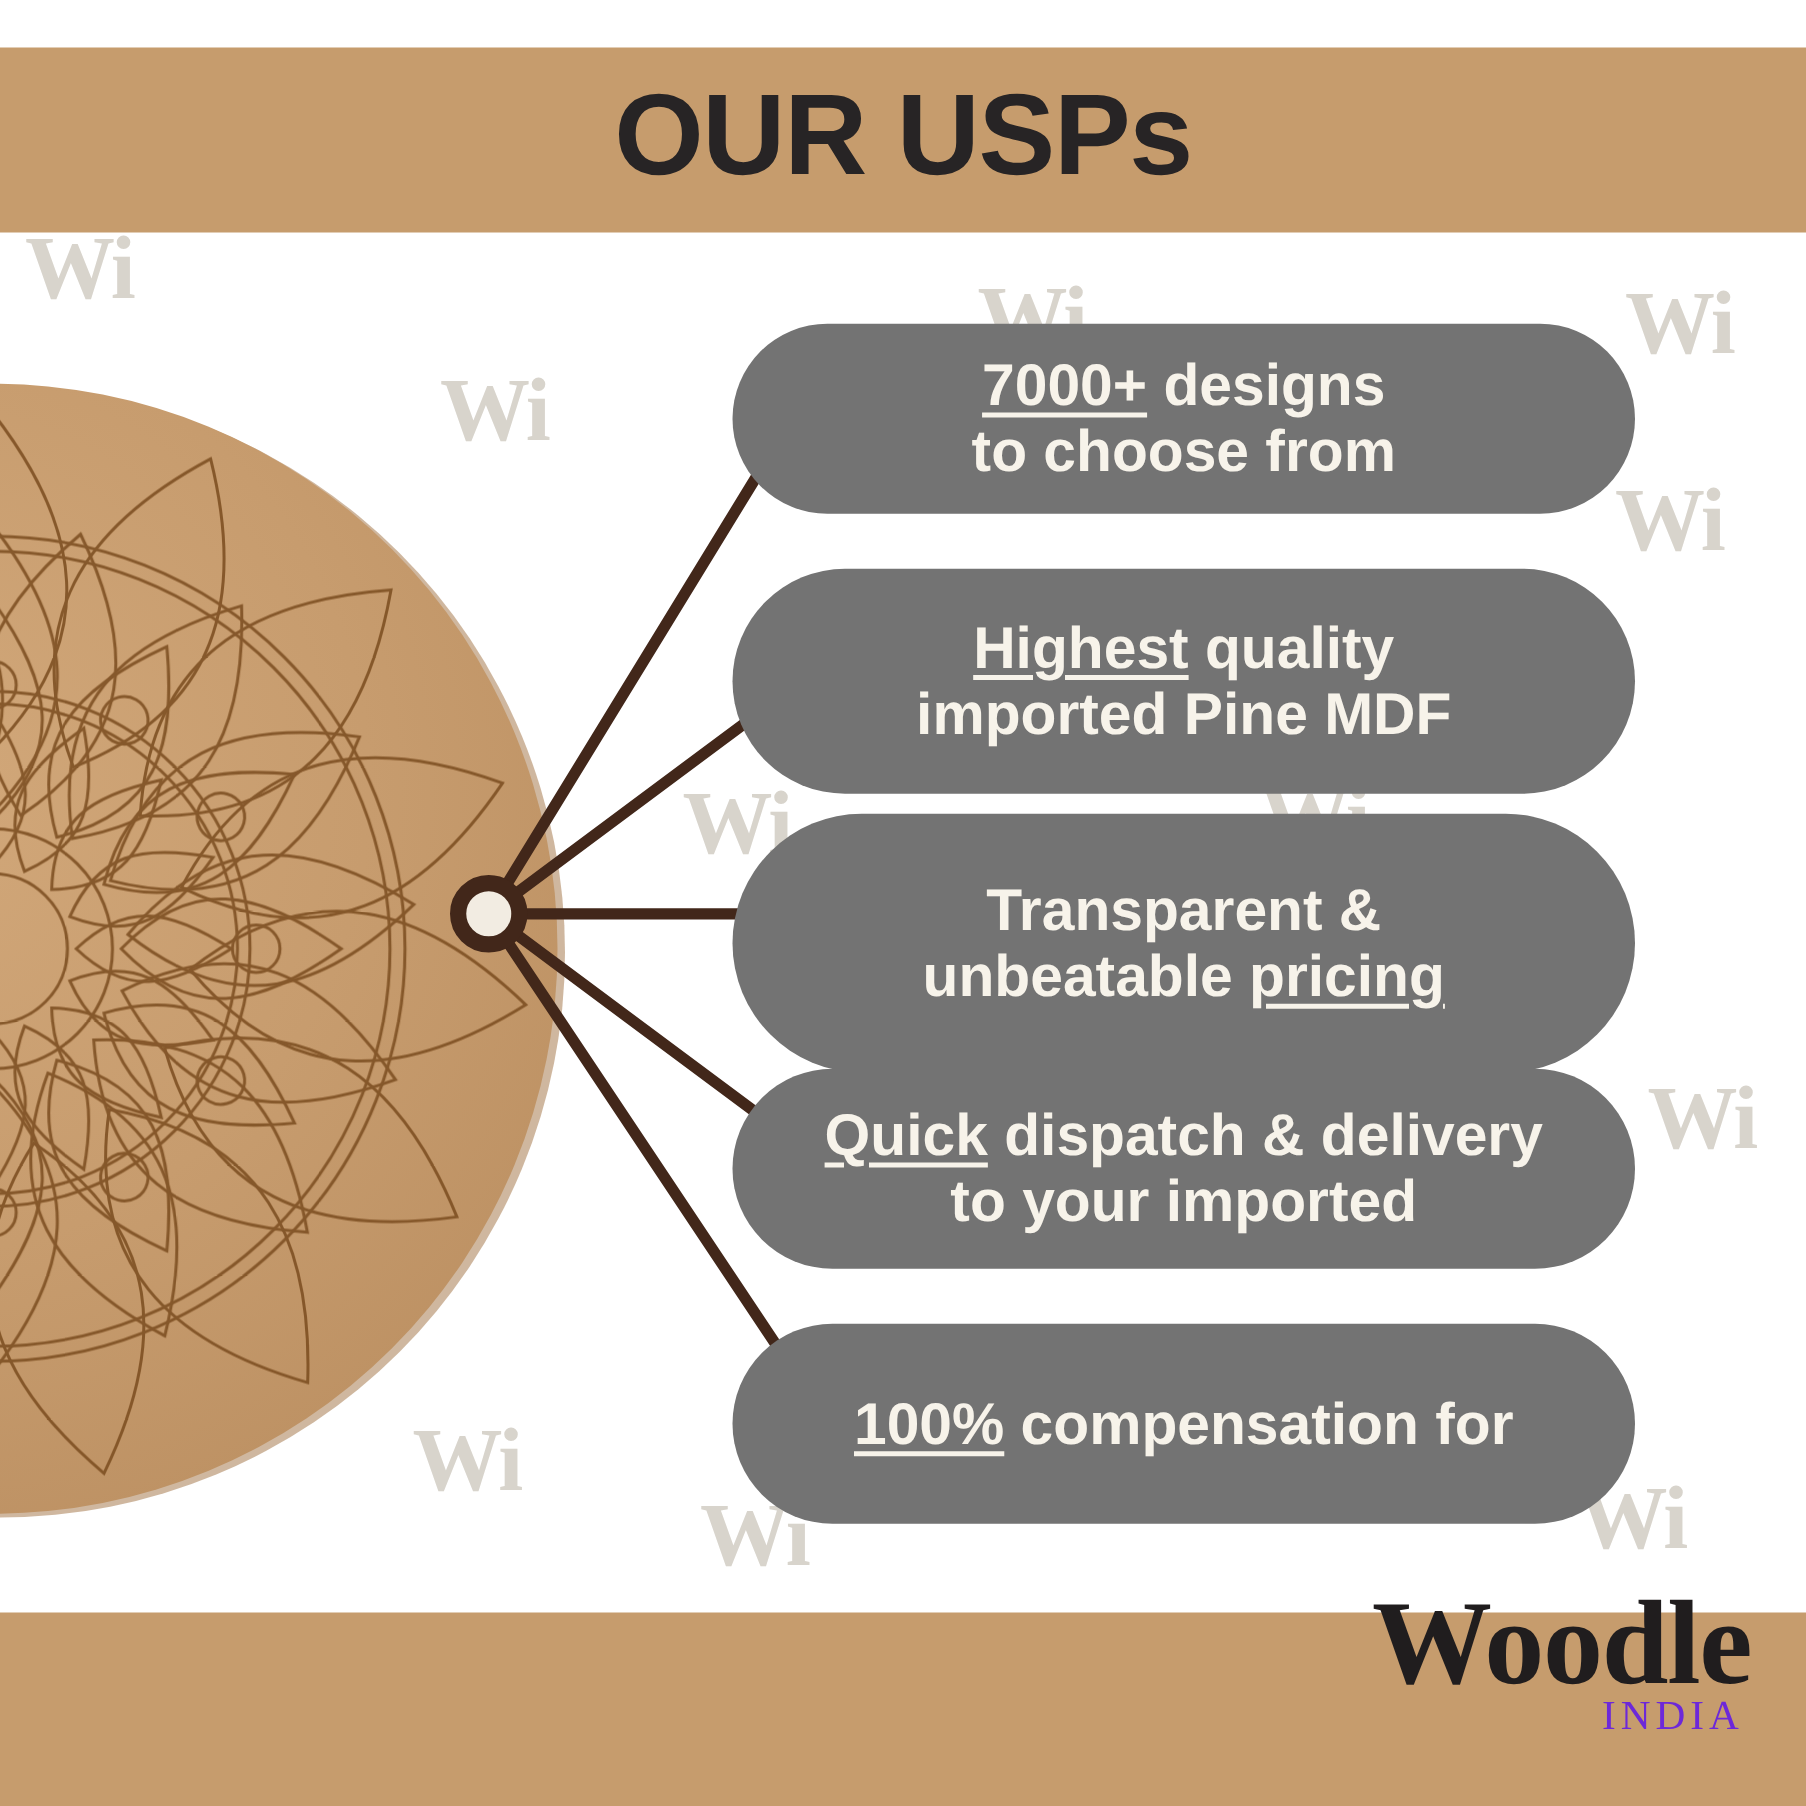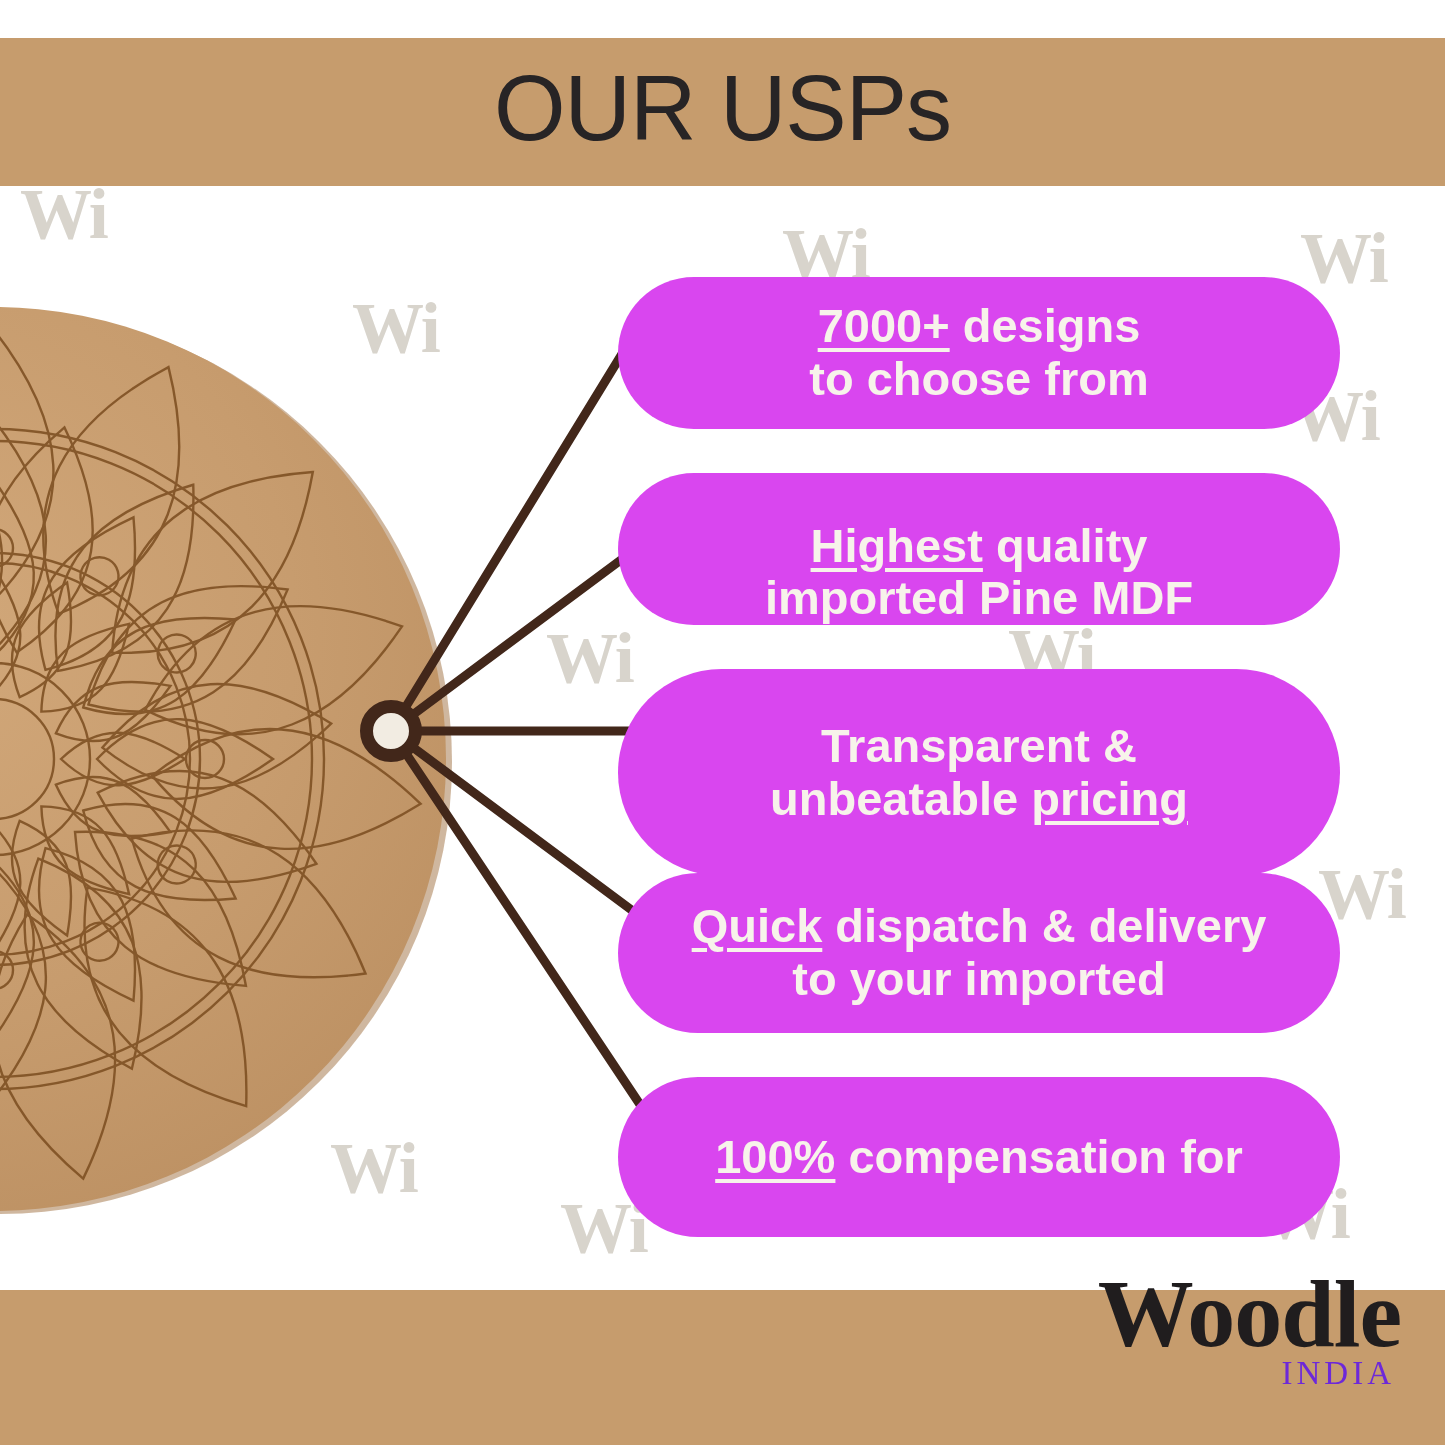--- a/index.html
+++ b/index.html
@@ -43,21 +43,21 @@
   }
   .band-top{ top:38px; height:148px; }
   .band-bottom{ top:1290px; height:155px; }
 
   .page-title{
     position:absolute;
     left:0; width:1445px;
     top:62px;
     text-align:center;
     font-size:92px;
-    font-weight:400;
+    font-weight:700;
     letter-spacing:-1px;
     color:#272425;
     z-index:7;
     line-height:1;
   }
 
   
   .logo-wrap{
     position:absolute;
     right:44px; top:1268px;
@@ -104,40 +104,39 @@
     width:62px; height:62px;
     border-radius:50%;
     background:#f2ece2;
     border:13px solid #42271a;
     z-index:5;
   }
 
   
   .pill{
     position:absolute;
-    left:618px;
+    left:586px;
     width:722px;
-    background:#d946ef;
+    background:#737373;
     border-radius:9999px;
     z-index:4;
     display:flex;
     align-items:center;
     justify-content:center;
     text-align:center;
     color:#f7f3ea;
     font-weight:700;
     line-height:1.12;
     padding:0 26px;
-    margin-top:18px;
   }
   .pill .txt{ display:block; width:100%; }
   .pill u{ text-decoration:underline; text-underline-offset:6px; text-decoration-thickness:4px; }
 
   .pill-1{ top:259px; height:152px; font-size:47px; }
-  .pill-2{ top:455px; height:152px; font-size:47px;align-items:flex-end; }
+  .pill-2{ top:455px; height:180px; font-size:47px; }
   .pill-3{ top:651px; height:207px; font-size:47px; }
   .pill-4{ top:855px; height:160px; font-size:47px;justify-content:center; }
   .pill-5{ top:1059px; height:160px; font-size:47px; }
 </style>
 </head>
 <body>
 
 <div class="canvas">
 
   <div class="watermark-layer">

